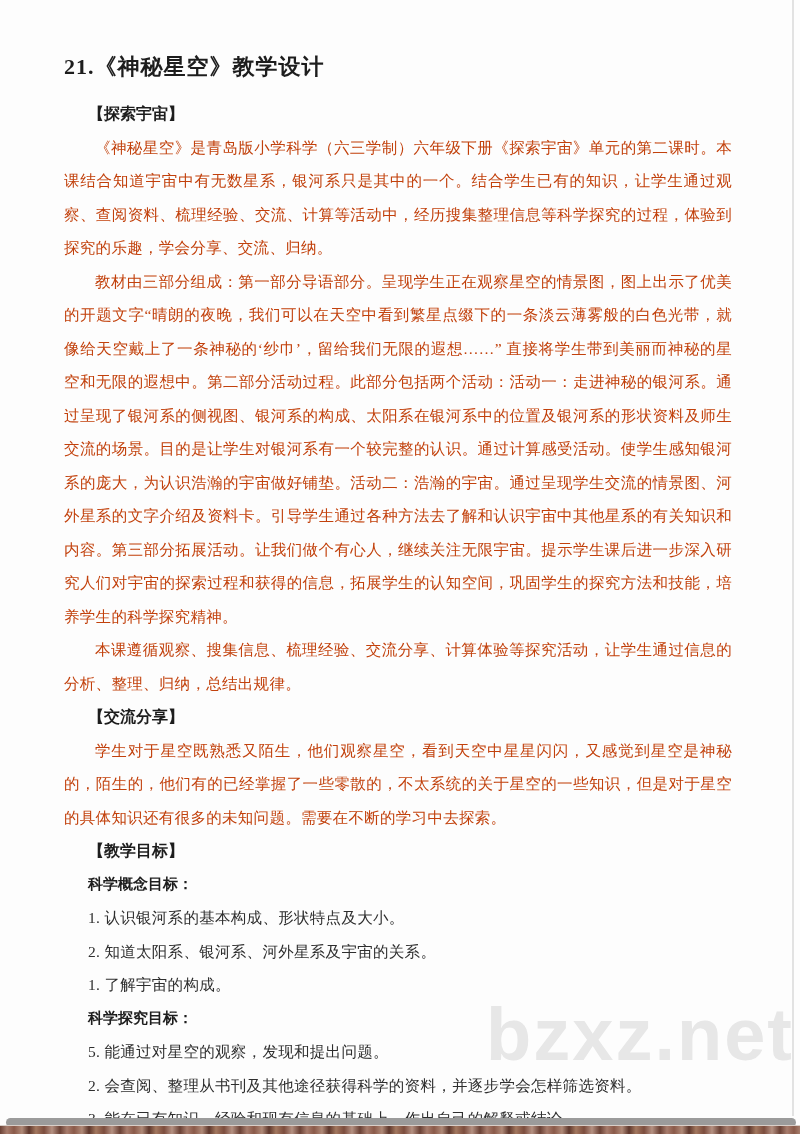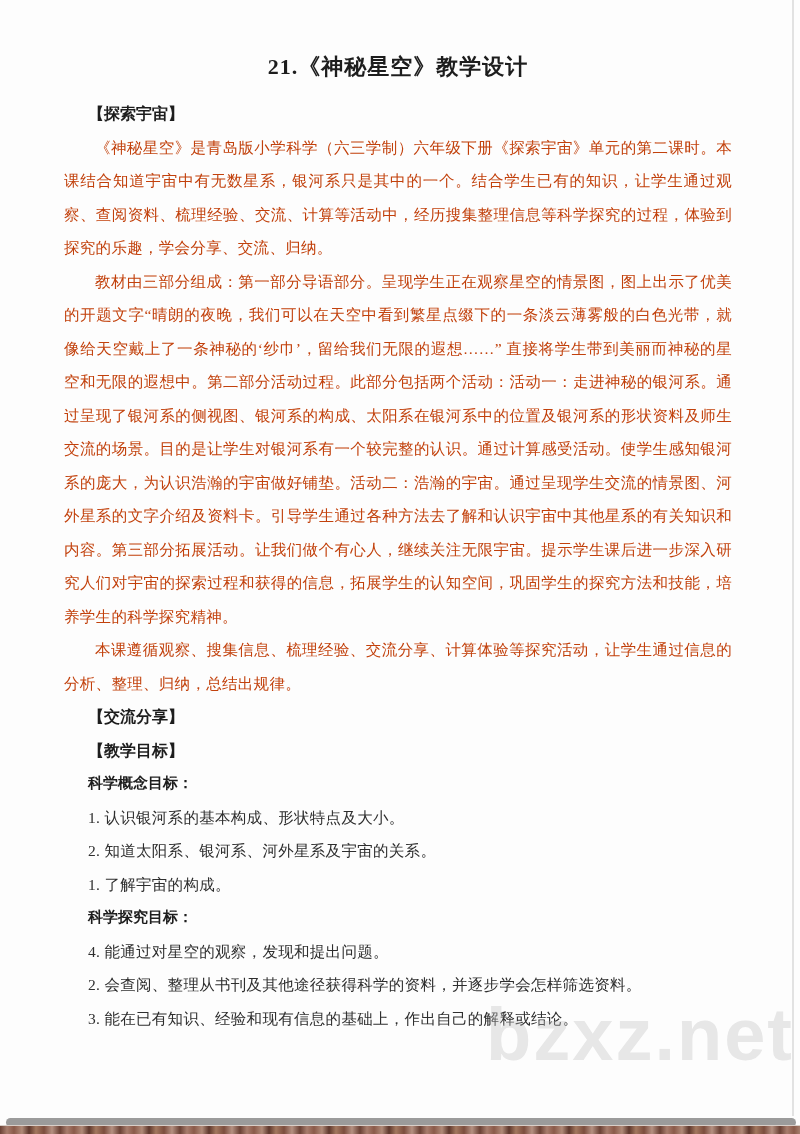--- a/index.html
+++ b/index.html
@@ -16,21 +16,21 @@
   }
   .page-right-edge{
     position:absolute;top:0;bottom:18px;left:792px;width:2px;
     background:#e2e2e2;
   }
   .doc{
     position:absolute;top:50px;left:64px;width:668px;
     color:#2b2b2b;
   }
   .title{
-    font-size:22px;font-weight:700;text-align:center;
+    font-size:22px;font-weight:700;
     line-height:34px;margin:0 0 13px 0;color:#1d1d1d;
     letter-spacing:1px;
   }
   .sec-heading{
     font-size:16px;font-weight:700;line-height:33.5px;
     padding-left:24px;color:#1d1d1d;
   }
   .para{
     font-size:15.5px;line-height:33.5px;
     text-align:justify;text-indent:2em;
@@ -81,30 +81,31 @@
   <div class="doc">
 
     <div class="title">21.《神秘星空》教学设计</div>
 
     <div class="sec-heading">【探索宇宙】</div>
     <p class="para">《神秘星空》是青岛版小学科学（六三学制）六年级下册《探索宇宙》单元的第二课时。本课结合知道宇宙中有无数星系，银河系只是其中的一个。结合学生已有的知识，让学生通过观察、查阅资料、梳理经验、交流、计算等活动中，经历搜集整理信息等科学探究的过程，体验到探究的乐趣，学会分享、交流、归纳。</p>
     <p class="para">教材由三部分组成：第一部分导语部分。呈现学生正在观察星空的情景图，图上出示了优美的开题文字“晴朗的夜晚，我们可以在天空中看到繁星点缀下的一条淡云薄雾般的白色光带，就像给天空戴上了一条神秘的‘纱巾’，留给我们无限的遐想……”  直接将学生带到美丽而神秘的星空和无限的遐想中。第二部分活动过程。此部分包括两个活动：活动一：走进神秘的银河系。通过呈现了银河系的侧视图、银河系的构成、太阳系在银河系中的位置及银河系的形状资料及师生交流的场景。目的是让学生对银河系有一个较完整的认识。通过计算感受活动。使学生感知银河系的庞大，为认识浩瀚的宇宙做好铺垫。活动二：浩瀚的宇宙。通过呈现学生交流的情景图、河外星系的文字介绍及资料卡。引导学生通过各种方法去了解和认识宇宙中其他星系的有关知识和内容。第三部分拓展活动。让我们做个有心人，继续关注无限宇宙。提示学生课后进一步深入研究人们对宇宙的探索过程和获得的信息，拓展学生的认知空间，巩固学生的探究方法和技能，培养学生的科学探究精神。</p>
     <p class="para">本课遵循观察、搜集信息、梳理经验、交流分享、计算体验等探究活动，让学生通过信息的分析、整理、归纳，总结出规律。</p>
 
     <div class="sec-heading">【交流分享】</div>
+    <p class="para">学生对于星空既熟悉又陌生，他们观察星空，看到天空中星星闪闪，又感觉到星空是神秘的，陌生的，他们有的已经掌握了一些零散的，不太系统的关于星空的一些知识，但是对于星空的具体知识还有很多的未知问题。需要在不断的学习中去探索。</p>
 
     <div class="sec-heading">【教学目标】</div>
 
     <div class="sub-heading">科学概念目标：</div>
     <div class="obj-item">1. 认识银河系的基本构成、形状特点及大小。</div>
     <div class="obj-item">2. 知道太阳系、银河系、河外星系及宇宙的关系。</div>
     <div class="obj-item">1. 了解宇宙的构成。</div>
 
     <div class="sub-heading">科学探究目标：</div>
-    <div class="obj-item">4. 能通过对星空的观察，发现和提出问题。</div>
+    <div class="obj-item">5. 能通过对星空的观察，发现和提出问题。</div>
     <div class="obj-item">2. 会查阅、整理从书刊及其他途径获得科学的资料，并逐步学会怎样筛选资料。</div>
     <div class="obj-item">3. 能在已有知识、经验和现有信息的基础上，作出自己的解释或结论。</div>
 
   </div>
 
   <div class="watermark">bzxz.net</div>
 
   <div class="page-right-edge"></div>
 
   <div class="h-scrollbar"></div>

